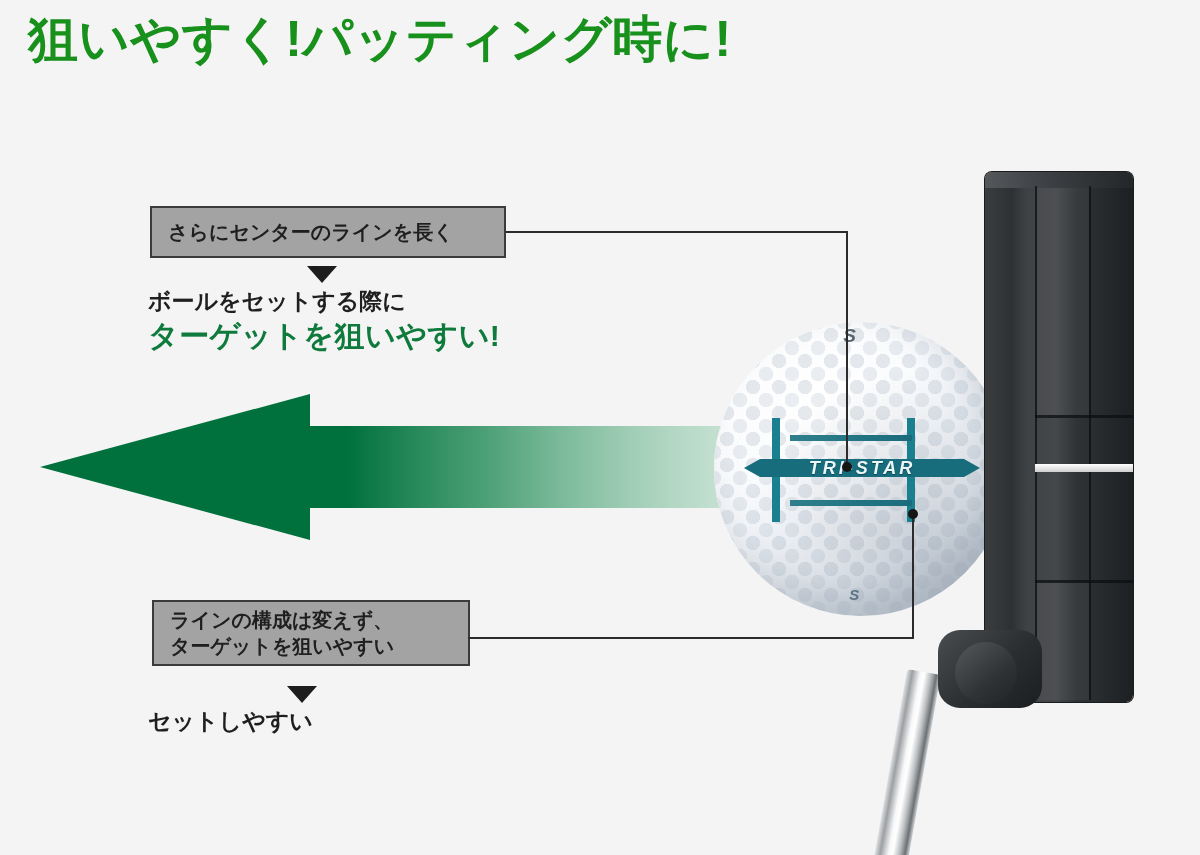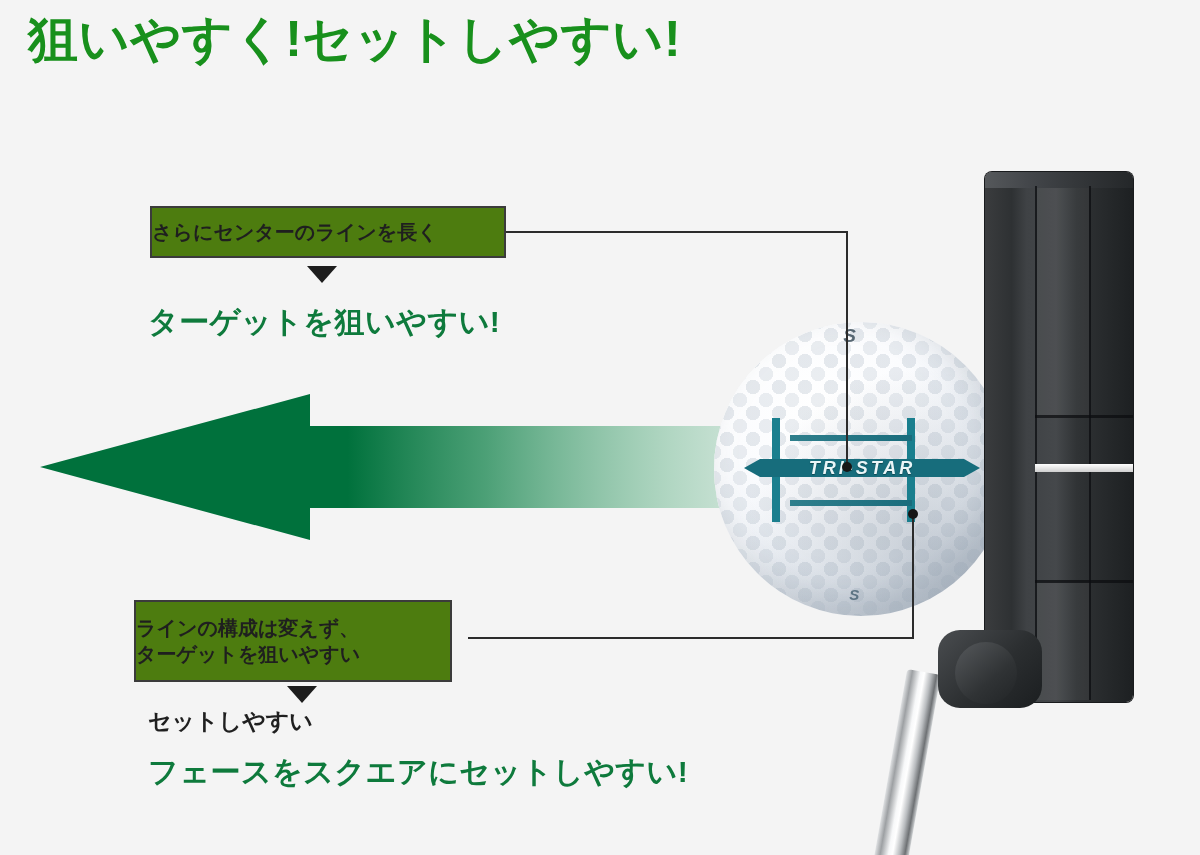--- a/index.html
+++ b/index.html
@@ -13,46 +13,46 @@
 
   
   .heading{position:absolute;left:28px;top:10px;width:1150px;}
   .heading .line{
     font-size:50px;line-height:58px;font-weight:700;
     color:#18901c;letter-spacing:0.5px;white-space:nowrap;
   }
 
   
   .callout{
-    position:absolute;background:#4d7c0f;border:2px solid #3b3b3b;
+    position:absolute;background:#a3a3a3;border:2px solid #3b3b3b;
     box-sizing:border-box;display:flex;flex-direction:column;
-    justify-content:center;padding:4px 0;
+    justify-content:center;padding:4px 16px;
   }
   .callout .ctxt{
     font-size:20px;line-height:26px;font-weight:700;color:#1f1f1f;
     white-space:nowrap;
   }
   #callout-top{left:150px;top:206px;width:356px;height:52px;}
-  #callout-bottom{left:134px;top:600px;width:318px;height:82px;}
+  #callout-bottom{left:152px;top:600px;width:318px;height:66px;}
 
   
   .leader{position:absolute;background:#2b2b2b;}
   .dot{position:absolute;width:10px;height:10px;border-radius:50%;background:#161616;}
 
   
   .tri{
     position:absolute;width:0;height:0;
     border-left:15px solid transparent;border-right:15px solid transparent;
     border-top:17px solid #1d1d1d;
   }
 
   
   .benefit{position:absolute;white-space:nowrap;}
   .benefit .small{font-size:23px;line-height:30px;font-weight:700;color:#1f1f1f;}
-  .benefit .big{font-size:30px;line-height:40px;font-weight:700;color:#0e7a3c;letter-spacing:0.5px;margin-top:16px;}
+  .benefit .big{font-size:30px;line-height:40px;font-weight:700;color:#0e7a3c;letter-spacing:0.5px;}
 
   
   #arrow{position:absolute;left:40px;top:394px;width:810px;height:146px;}
 
   
   #ball-wrap{position:absolute;left:714px;top:322px;width:294px;height:294px;}
   .ball{
     position:absolute;inset:0;border-radius:50%;
     background:
       radial-gradient(circle at 36% 28%, #ffffff 0%, #fbfcfe 32%, #eef2f7 62%, #dbe2ea 85%, #c6cfda 100%);
@@ -117,21 +117,21 @@
     background:linear-gradient(90deg,#dfe1e3 0%,#9da0a3 16%,#f7f8f9 40%,#ffffff 52%,#b9bcbf 72%,#6e7174 88%,#cfd2d4 100%);
     border-radius:4px;
   }
 </style>
 </head>
 <body>
 
 <div id="stage">
 
   <div class="heading">
-    <div class="line">狙いやすく!セットしやすい!</div>
+    <div class="line">狙いやすく!パッティング時に!</div>
   </div>
 
   <svg id="arrow" viewBox="0 0 810 146">
     <defs>
       <linearGradient id="arrowFade" x1="0" y1="0" x2="1" y2="0">
         <stop offset="0%" stop-color="#00713c" stop-opacity="1"></stop>
         <stop offset="38%" stop-color="#00713c" stop-opacity="1"></stop>
         <stop offset="55%" stop-color="#2e9160" stop-opacity="0.85"></stop>
         <stop offset="78%" stop-color="#7cbf9b" stop-opacity="0.55"></stop>
         <stop offset="100%" stop-color="#cbe6d8" stop-opacity="0.30"></stop>
@@ -184,31 +184,31 @@
   <div class="callout" id="callout-top">
     <div class="ctxt">さらにセンターのラインを長く</div>
   </div>
   <div class="leader" style="left:506px;top:231px;width:342px;height:2px;"></div>
   <div class="leader" style="left:846px;top:231px;width:2px;height:236px;"></div>
   <div class="dot" style="left:842px;top:462px;"></div>
 
   <div class="tri" style="left:307px;top:266px;"></div>
 
   <div class="benefit" style="left:148px;top:286px;">
+    <div class="small">ボールをセットする際に</div>
     <div class="big">ターゲットを狙いやすい!</div>
   </div>
 
   <div class="callout" id="callout-bottom">
     <div class="ctxt">ラインの構成は変えず、</div>
     <div class="ctxt">ターゲットを狙いやすい</div>
   </div>
   <div class="leader" style="left:468px;top:637px;width:446px;height:2px;"></div>
   <div class="leader" style="left:912px;top:514px;width:2px;height:125px;"></div>
   <div class="dot" style="left:908px;top:509px;"></div>
 
   <div class="tri" style="left:287px;top:686px;"></div>
 
   <div class="benefit" style="left:148px;top:706px;">
     <div class="small">セットしやすい</div>
-    <div class="big">フェースをスクエアにセットしやすい!</div>
   </div>
 
 </div>
 
 </body></html>

